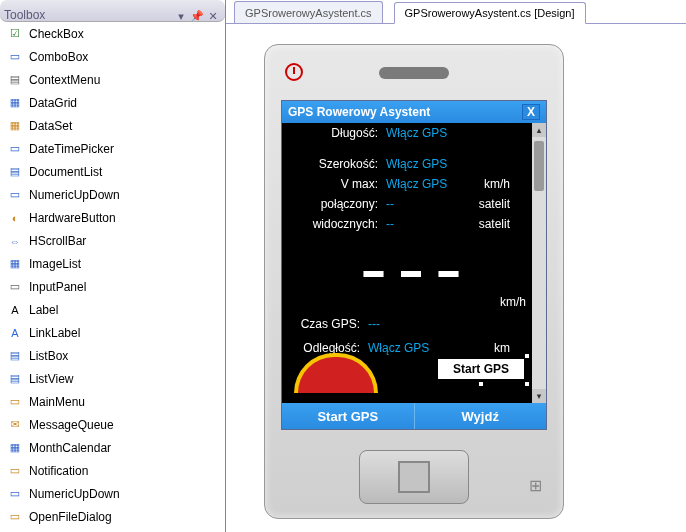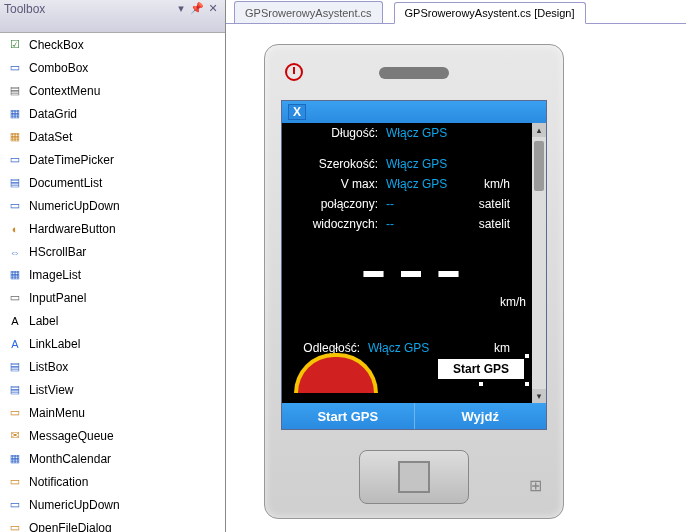--- a/index.html
+++ b/index.html
@@ -1,20 +1,20 @@
 <!DOCTYPE html>
 <html><head>
 <meta charset="utf-8">
 <style>
 * { box-sizing: border-box; margin: 0; padding: 0; }
 body { font-family: 'Segoe UI', Tahoma, sans-serif; font-size: 12px; background: #fff; width: 686px; height: 532px; overflow: hidden; position: relative; }
 
 
 .toolbox { position: absolute; left: 0; top: 0; width: 226px; height: 532px; border-right: 1px solid #888; background: #fff; }
-.toolbox-header { height: 22px; background: linear-gradient(#e8e8f0,#d0d0e0); border-bottom: 1px solid #aaa; display: flex; align-items: flex-end; padding: 16px 4px; color: #5a5a7a; font-size: 12px; }
+.toolbox-header { height: 22px; background: linear-gradient(#e8e8f0,#d0d0e0); border-bottom: 1px solid #aaa; display: flex; align-items: flex-start; padding: 8px 4px; color: #5a5a7a; font-size: 12px; border-radius: 7px; }
 .toolbox-header .title { flex: 1; }
 .toolbox-header .hbtn { width: 16px; height: 16px; display: flex; align-items: center; justify-content: center; color: #5a5a7a; font-size: 11px; cursor: pointer; }
 .toolbox-list { overflow-y: auto; height: calc(100% - 22px); }
 .tool-item { display: flex; align-items: center; height: 23px; padding: 0 6px; gap: 6px; cursor: pointer; border-left: 1px solid transparent; }
 .tool-item .icon { width: 16px; height: 16px; display: flex; align-items: center; justify-content: center; font-size: 11px; }
 .tool-item .label { font-size: 12px; color: #000; }
 
 
 .designer { position: absolute; left: 226px; top: 0; right: 0; bottom: 0; background: #fff; }
 .tabs { height: 24px; display: flex; align-items: flex-end; padding-left: 8px; gap: 12px; border-bottom: 1px solid #9a9acc; background: #fff; }
@@ -162,20 +162,21 @@
   <div class="tabs" id="tabs">
       <div class="tab">GPSrowerowyAsystent.cs</div>
       <div class="tab active">GPSrowerowyAsystent.cs [Design]</div>
     </div>
   <div class="canvas">
     <div class="device">
       <div class="power"></div>
       <div class="speaker"></div>
       <div class="screen">
         <div class="form-title">
+          <span class="t">GPS Rowerowy Asystent</span>
           <span class="x">X</span>
         </div>
         <div class="form-body">
           <div class="vscroll">
             <div class="arrow">▴</div>
             <div class="thumb"></div>
             <div class="arrow" style="position:absolute;bottom:0;left:0;right:0">▾</div>
           </div>
 
           <div class="row" style="top:3px">
@@ -198,20 +199,24 @@
           </div>
           <div class="row" style="top:94px">
             <span class="lab">widocznych:</span>
             <span class="val">--</span>
             <span class="unit">satelit</span>
           </div>
 
           <div class="dashes">▬ ▬ ▬</div>
           <span class="unit" style="top:172px;position:absolute">km/h</span>
 
+          <div class="row" style="top:194px">
+            <span class="lab" style="width:86px">Czas GPS:</span>
+            <span class="val">---</span>
+          </div>
           <div class="row" style="top:218px">
             <span class="lab" style="width:86px">Odległość:</span>
             <span class="val">Włącz GPS</span>
             <span class="unit">km</span>
           </div>
 
           <div class="logo"></div>
           <div class="start-box">Start GPS</div>
 
           <div class="selection-handle" style="right:16px;top:230px"></div>

